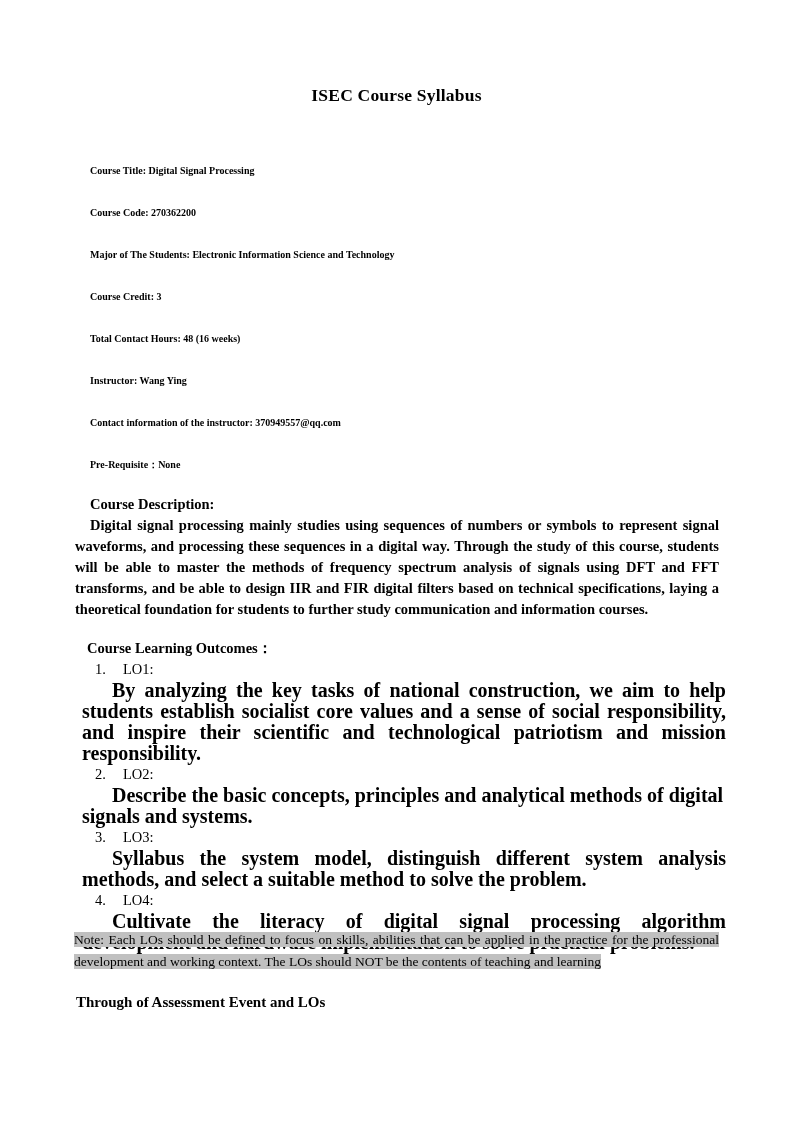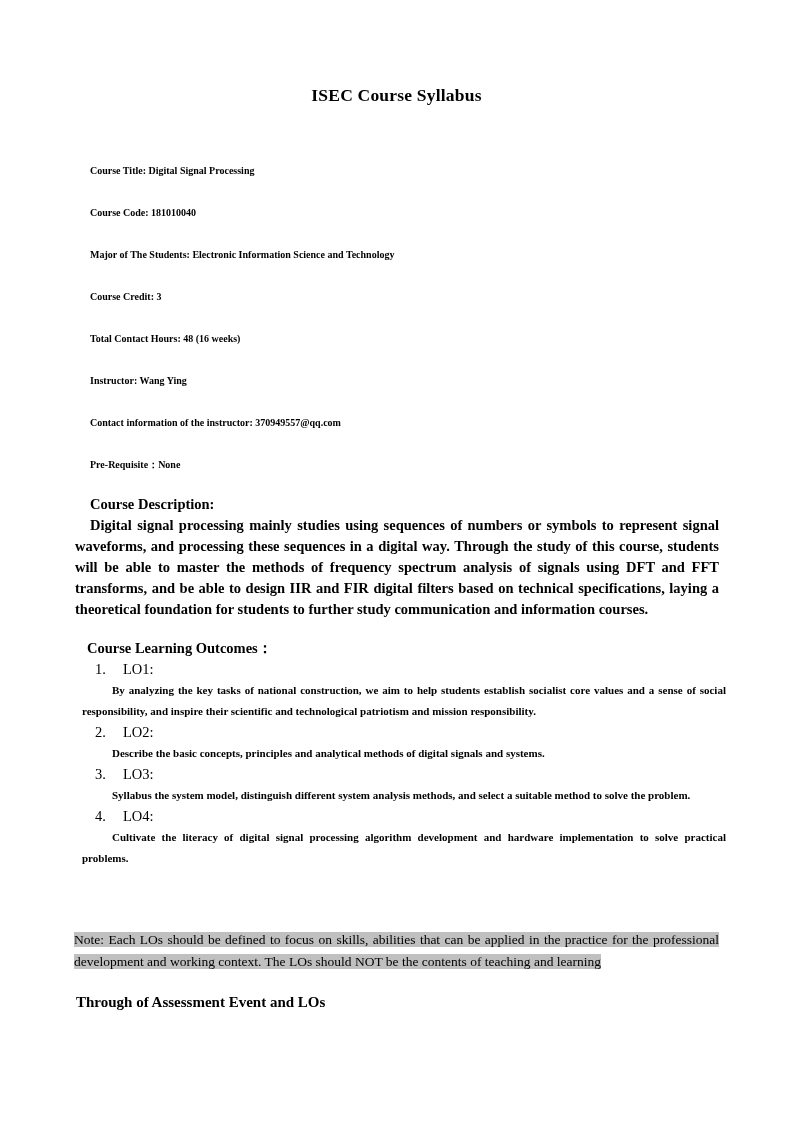--- a/index.html
+++ b/index.html
@@ -92,21 +92,21 @@
   }
   .lo-label {
     font-weight: normal;
     padding-left: 13px;
   }
   .lo-num {
     display: inline-block;
     width: 28px;
   }
   .lo-body {
-    font-size: 11px;
+    font-size: 20px;
     font-weight: bold;
     line-height: 21px;
     text-align: justify;
     text-indent: 30px;
     margin: 0;
   }
   .lo-body.single {
     text-align: left;
   }
 
@@ -140,21 +140,21 @@
 </style>
 </head>
 <body>
 
 <div class="page">
 
   <div class="doc-title">ISEC Course Syllabus</div>
 
   <div class="meta-block">
     <div class="meta-line">Course Title: Digital Signal Processing</div>
-    <div class="meta-line">Course Code: 181010040</div>
+    <div class="meta-line">Course Code: 270362200</div>
     <div class="meta-line">Major of The Students: Electronic Information Science and Technology</div>
     <div class="meta-line">Course Credit: 3</div>
     <div class="meta-line">Total Contact Hours: 48 (16 weeks)</div>
     <div class="meta-line">Instructor: Wang Ying</div>
     <div class="meta-line">Contact information of the instructor: 370949557@qq.com</div>
     <div class="meta-line">Pre-Requisite：None</div>
   </div>
 
   <div class="desc-section">
     <div class="desc-heading">Course Description:</div>

